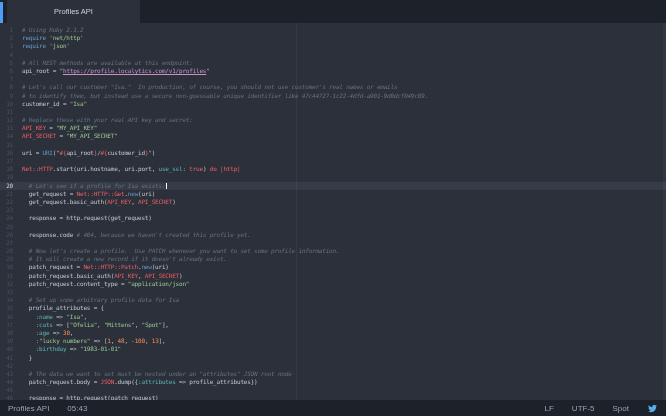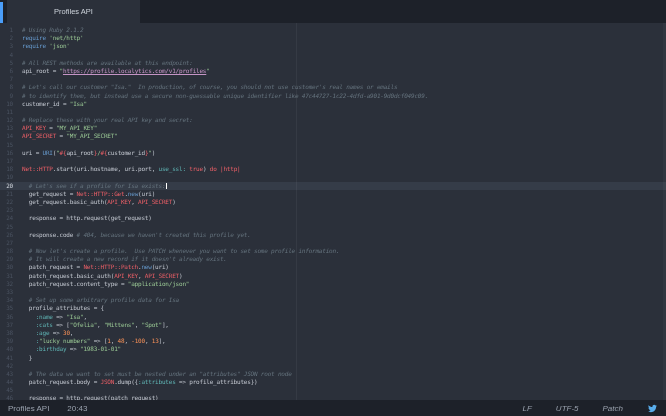--- a/index.html
+++ b/index.html
@@ -66,21 +66,21 @@
   
   .statusbar {
     position:absolute; left:0; right:0; bottom:0; height:16px;
     background: var(--chrome_background, #1d2129);
     color: var(--status_text, #9aa2ae);
     font-size:8px;
     display:flex; align-items:center;
     padding:0 8px;
   }
   .sb-left { display:flex; align-items:center; gap:18px; }
-  .sb-right { margin-left:auto; display:flex; align-items:flex-end; gap:24px;font-style:italic; }
+  .sb-right { margin-left:auto; display:flex; align-items:flex-end; gap:18px; }
   .sb-item { cursor:default; }
   .twitter-icon { width:11px; height:9px; display:block; }
 </style>
 </head>
 <body>
 
 <div class="tabbar">
   <div class="accent-strip"></div>
   <div class="tab">
     <span>Profiles API</span>
@@ -136,23 +136,23 @@
       <div class="line"><span class="ln">45</span><span class="code"></span></div>
       <div class="line"><span class="ln">46</span><span class="code"><span class="t-p">  response = http.request(patch_request)</span></span></div>
     </div>
   <div class="wrap-guide"></div>
   <div class="scroll-track"></div>
 </div>
 
 <div class="statusbar">
   <div class="sb-left">
     <span class="sb-item">Profiles API</span>
-    <span class="sb-item">20:43</span>
+    <span class="sb-item">05:43</span>
   </div>
   <div class="sb-right">
     <span class="sb-item">LF</span>
     <span class="sb-item">UTF-5</span>
-    <span class="sb-item">Patch</span>
+    <span class="sb-item">Spot</span>
     <svg class="twitter-icon" viewBox="0 0 24 24">
       <path id="twitter-path" fill="#59adeb" d="M23.953 4.57a10 10 0 01-2.825.775 4.958 4.958 0 002.163-2.723c-.951.555-2.005.959-3.127 1.184a4.92 4.92 0 00-8.384 4.482C7.69 8.095 4.067 6.13 1.64 3.162a4.822 4.822 0 00-.666 2.475c0 1.71.87 3.213 2.188 4.096a4.904 4.904 0 01-2.228-.616v.06a4.923 4.923 0 003.946 4.827 4.996 4.996 0 01-2.212.085 4.936 4.936 0 004.604 3.417 9.867 9.867 0 01-6.102 2.105c-.39 0-.779-.023-1.17-.067a13.995 13.995 0 007.557 2.209c9.053 0 13.998-7.496 13.998-13.985 0-.21 0-.42-.015-.63A9.935 9.935 0 0024 4.59z"></path>
     </svg>
   </div>
 </div>
 
 </body></html>

